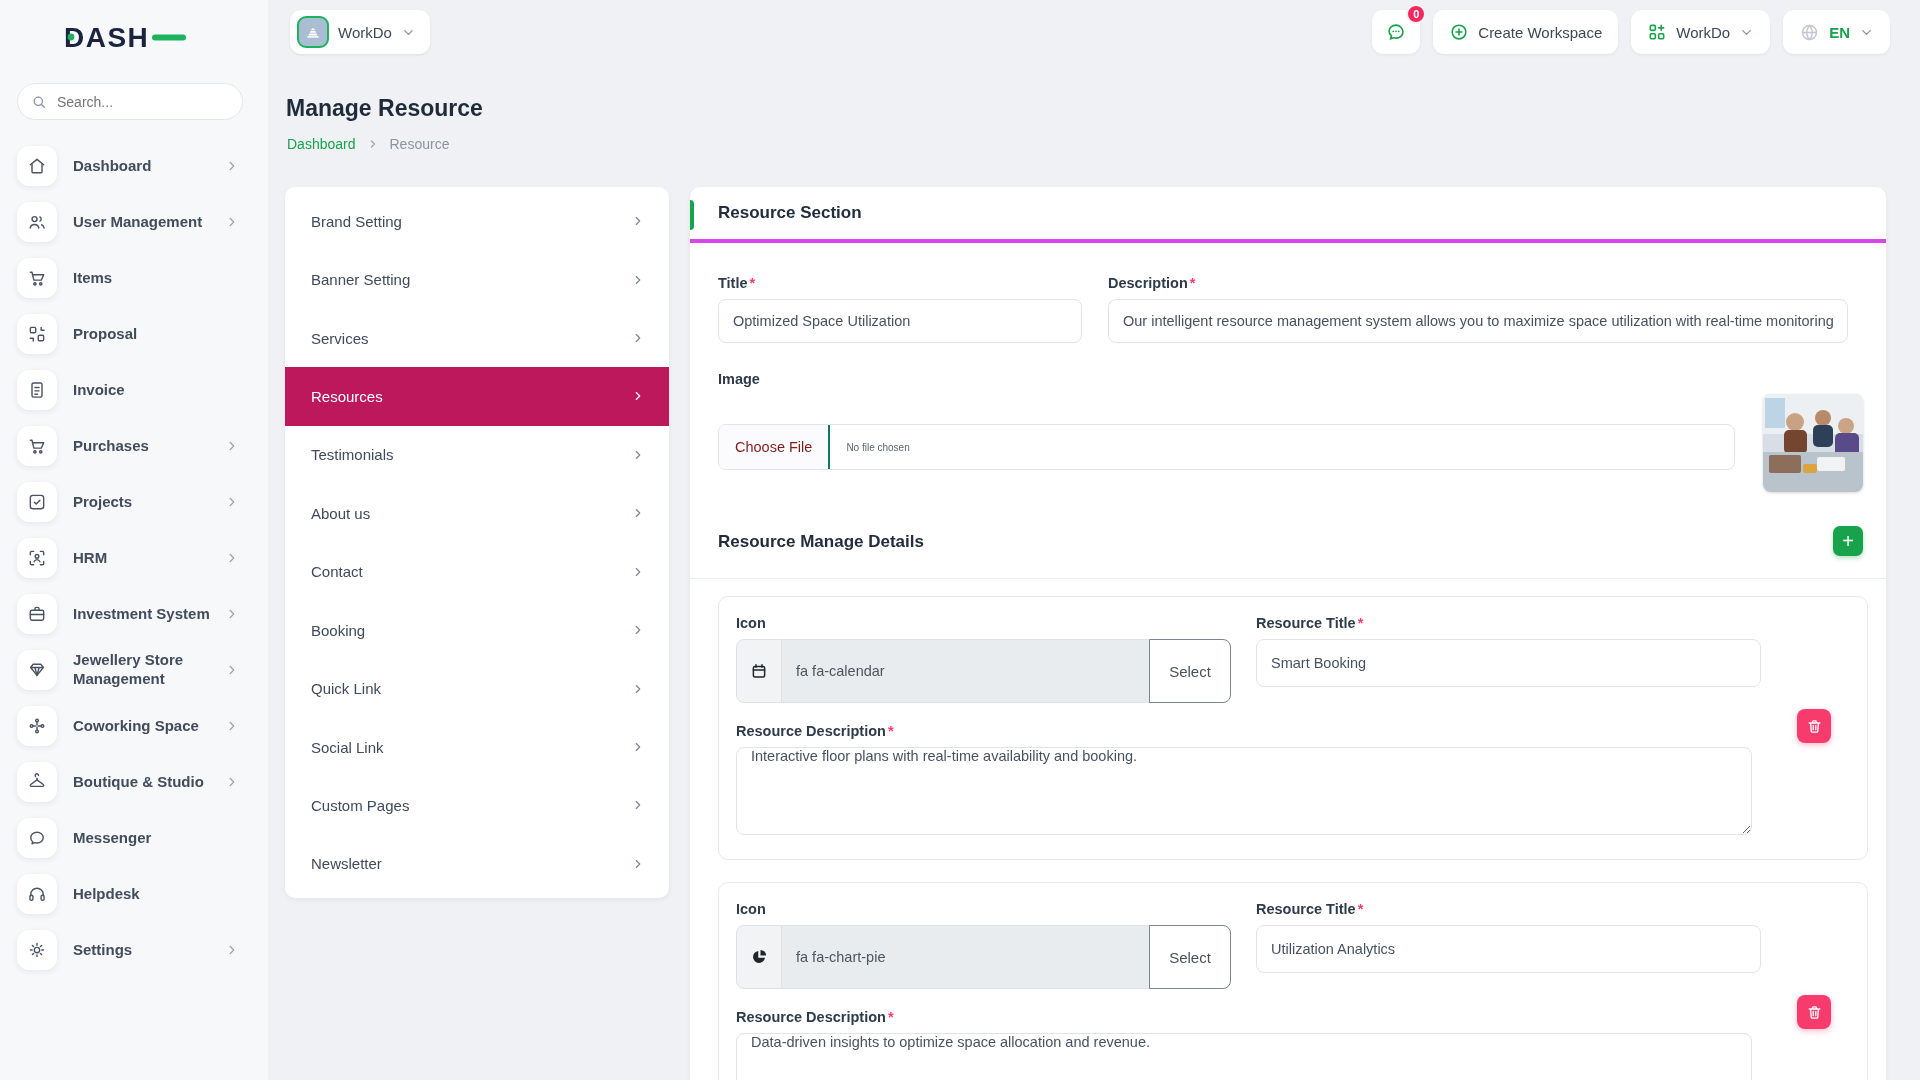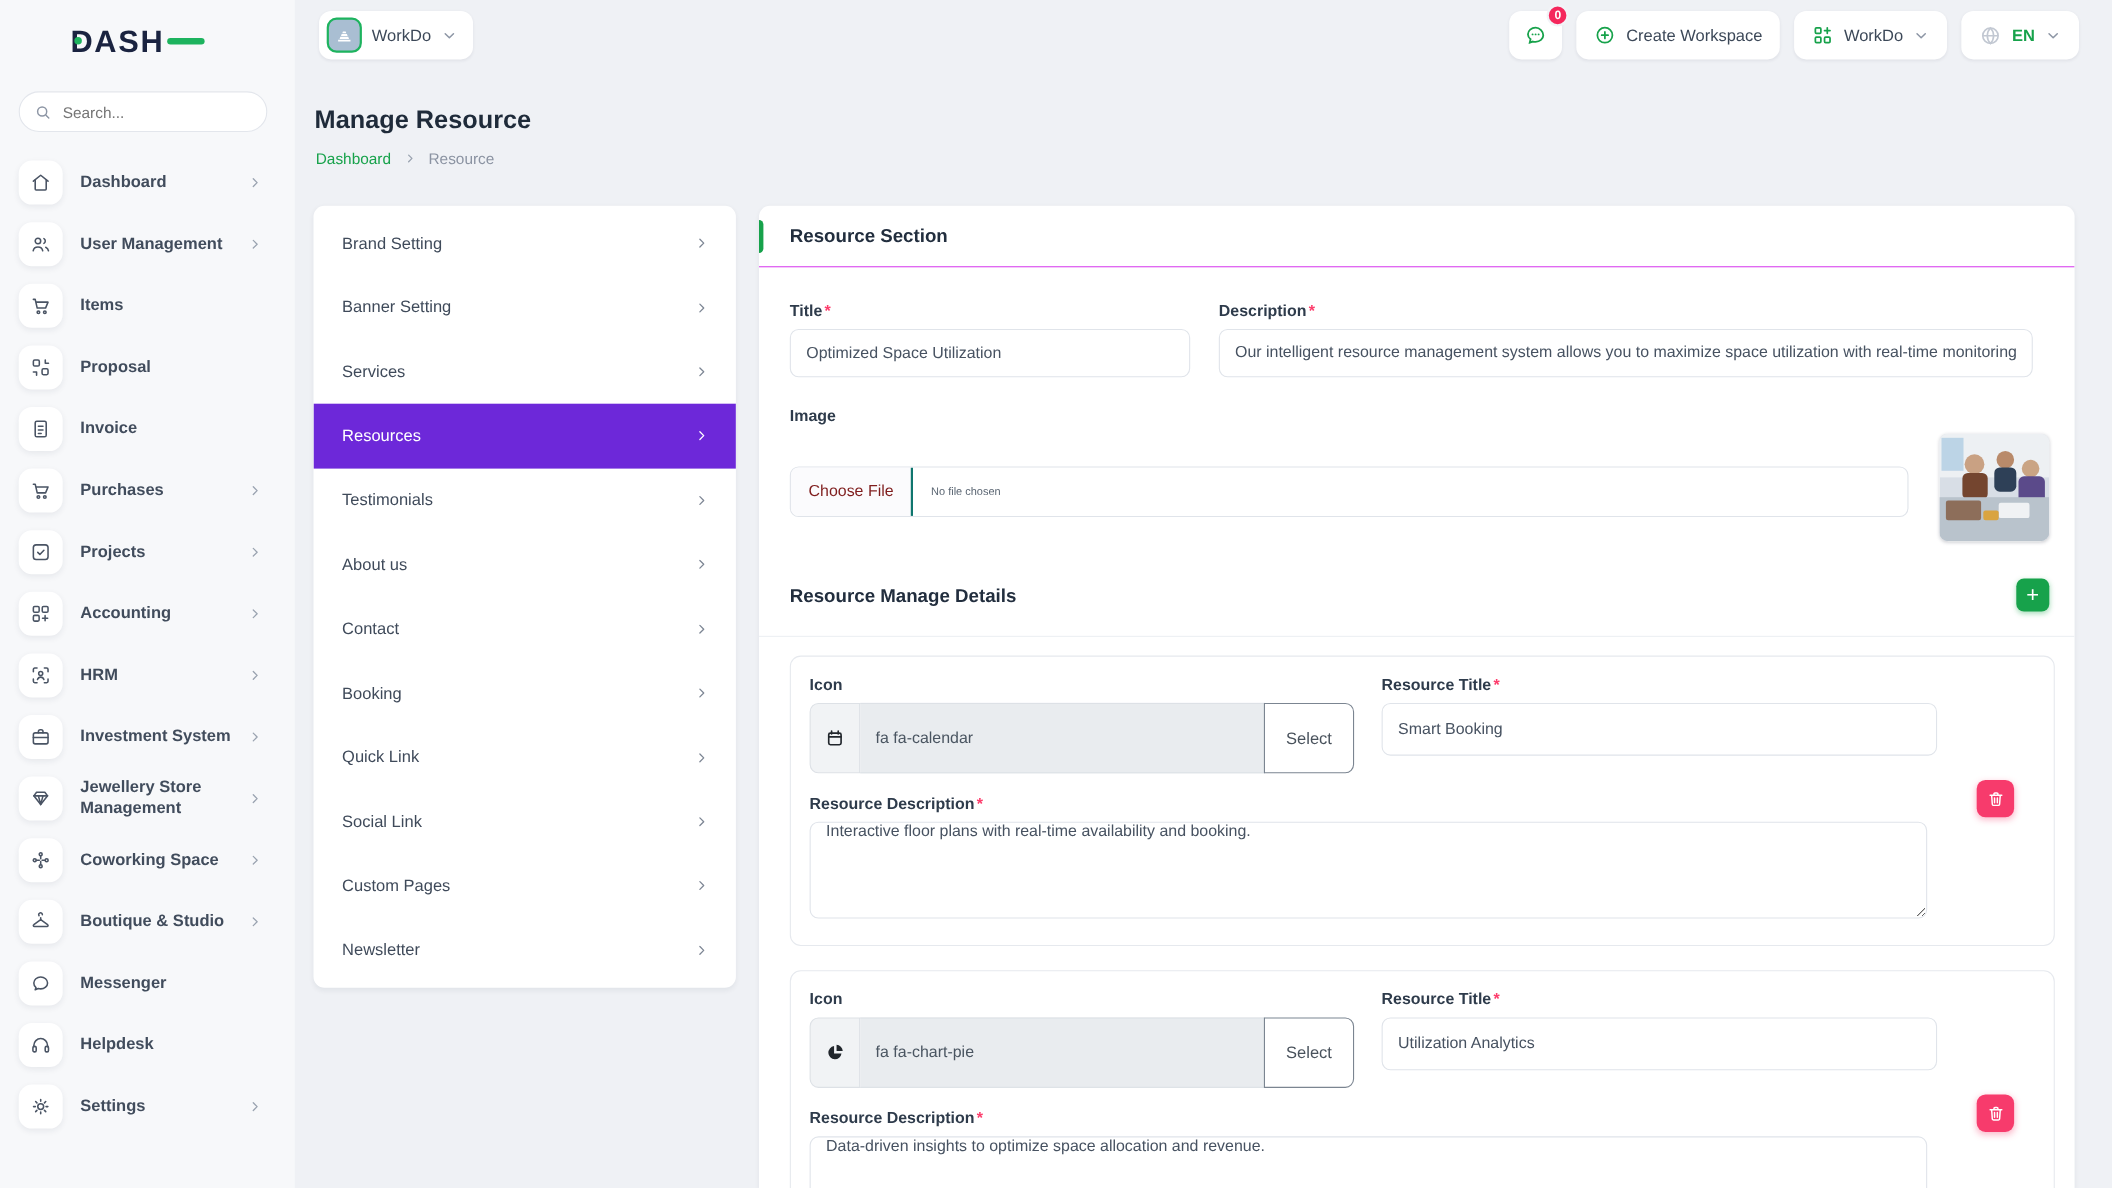--- a/index.html
+++ b/index.html
@@ -37,26 +37,26 @@
   .page-title{position:absolute;left:286px;top:95px;margin:0;font-size:23px;font-weight:700;color:#1f2b3a}
   .crumbs{position:absolute;left:287px;top:136px;display:flex;align-items:center;gap:11px;font-size:14px}
   .crumb-home{color:#17a24b;cursor:pointer}
   .crumb-sep{color:#9aa3b0}.crumb-sep svg{width:12px;height:12px}
   .crumb-cur{color:#8b93a2}
 
   
   .menu-card{position:absolute;left:285px;top:187px;width:384px;height:711px;background:#fff;border-radius:10px;box-shadow:0 2px 5px rgba(20,30,50,.06);display:flex;flex-direction:column;overflow:hidden;padding:5px 0;box-sizing:border-box}
   .m-item{flex:1;display:flex;align-items:center;justify-content:space-between;padding:0 24px 0 26px;font-size:15px;color:#3f4a5a;cursor:pointer}
   .m-item .m-chev{color:#7d8694}.m-item .m-chev svg{width:14px;height:14px}
-  .m-item.active{background:#6d28d9;color:#fff}
+  .m-item.active{background:#be185d;color:#fff}
   .m-item.active .m-chev{color:#fff}
 
   
   .main-card{position:absolute;left:690px;top:187px;width:1196px;height:893px;background:#fff;border-radius:10px 10px 0 0;box-shadow:0 2px 5px rgba(20,30,50,.06);overflow:hidden}
-  .card-head{position:absolute;left:0;top:0;width:100%;height:56px;border-bottom:1px solid #d946ef;display:flex;align-items:center;padding-left:28px;box-sizing:border-box;font-size:17px;font-weight:700;color:#222e3e}
+  .card-head{position:absolute;left:0;top:0;width:100%;height:56px;border-bottom:4px solid #d946ef;display:flex;align-items:center;padding-left:28px;box-sizing:border-box;font-size:17px;font-weight:700;color:#222e3e}
   .accent{position:absolute;left:0;top:13px;width:4px;height:30px;background:#17a24b;border-radius:0 4px 4px 0}
   .abs{position:absolute}
   .f-label{font-size:14.5px;font-weight:700;color:#2e3b4b}
   .req::after{content:"*";color:#fd3c6b;margin-left:2px}
   .tinput{height:44px;border:1px solid #e0e4ea;border-radius:8px;padding:0 14px;font-size:14.5px;color:#475261;background:#fff;box-sizing:border-box;font-family:inherit;outline:none}
   .lab-title{left:28px;top:88px}.lab-desc{left:418px;top:88px}
   .in-title{left:28px;top:112px;width:364px}
   .in-desc{left:418px;top:112px;width:740px}
   .lab-image{left:28px;top:184px}
   .file-box{position:absolute;left:28px;top:237px;width:1015px;height:44px;border:1px solid #e0e4ea;border-radius:8px;background:#fff;display:flex;align-items:center;overflow:hidden}
@@ -183,36 +183,20 @@
           </span>
         </div>
         <div class="s-item">
           <span class="s-icon">
             <svg viewBox="0 0 24 24" fill="none" stroke="currentColor" stroke-width="1.7" stroke-linecap="round" stroke-linejoin="round">
               <rect x="4" y="4" width="16" height="16" rx="3"></rect>
               <path d="m8.8 12.2 2.3 2.3 4.4-4.6"></path>
             </svg>
           </span>
           <span class="s-label">Projects</span>
-          <span class="s-chev">
-            <svg viewBox="0 0 24 24" fill="none" stroke="currentColor" stroke-width="2" stroke-linecap="round" stroke-linejoin="round">
-              <path d="m9 6 6 6-6 6"></path>
-            </svg>
-          </span>
-        </div>
-        <div class="s-item">
-          <span class="s-icon">
-            <svg viewBox="0 0 24 24" fill="none" stroke="currentColor" stroke-width="1.7" stroke-linecap="round" stroke-linejoin="round">
-              <rect x="4" y="4" width="6.3" height="6.3" rx="1.4"></rect>
-              <rect x="13.7" y="4" width="6.3" height="6.3" rx="1.4"></rect>
-              <rect x="4" y="13.7" width="6.3" height="6.3" rx="1.4"></rect>
-              <path d="M16.8 14v5.6M14 16.8h5.6"></path>
-            </svg>
-          </span>
-          <span class="s-label">Accounting</span>
           <span class="s-chev">
             <svg viewBox="0 0 24 24" fill="none" stroke="currentColor" stroke-width="2" stroke-linecap="round" stroke-linejoin="round">
               <path d="m9 6 6 6-6 6"></path>
             </svg>
           </span>
         </div>
         <div class="s-item">
           <span class="s-icon">
             <svg viewBox="0 0 24 24" fill="none" stroke="currentColor" stroke-width="1.7" stroke-linecap="round" stroke-linejoin="round">
               <path d="M4 8V5.5A1.5 1.5 0 0 1 5.5 4H8M16 4h2.5A1.5 1.5 0 0 1 20 5.5V8M20 16v2.5a1.5 1.5 0 0 1-1.5 1.5H16M8 20H5.5A1.5 1.5 0 0 1 4 18.5V16"></path>

